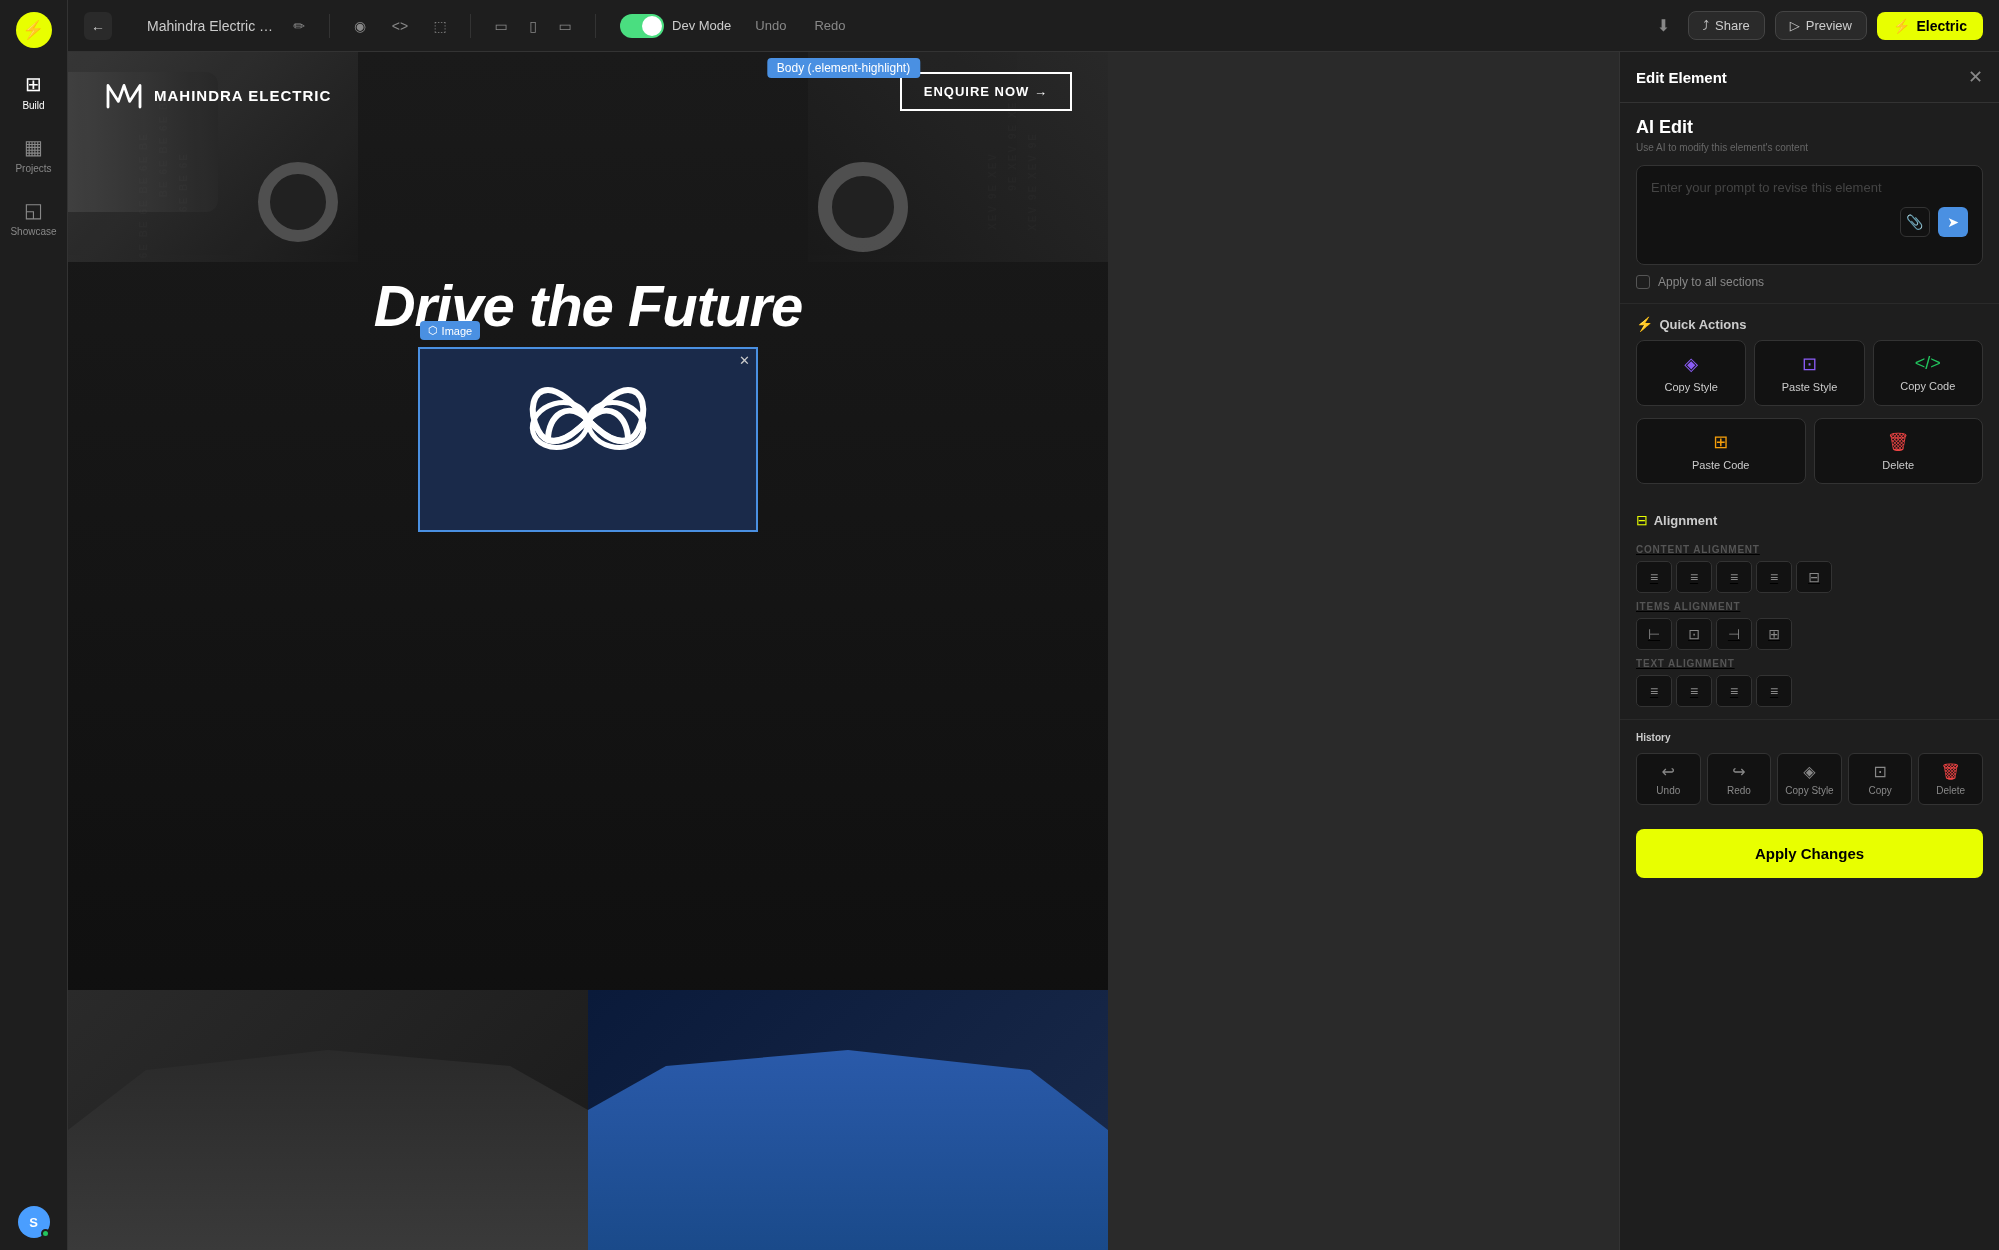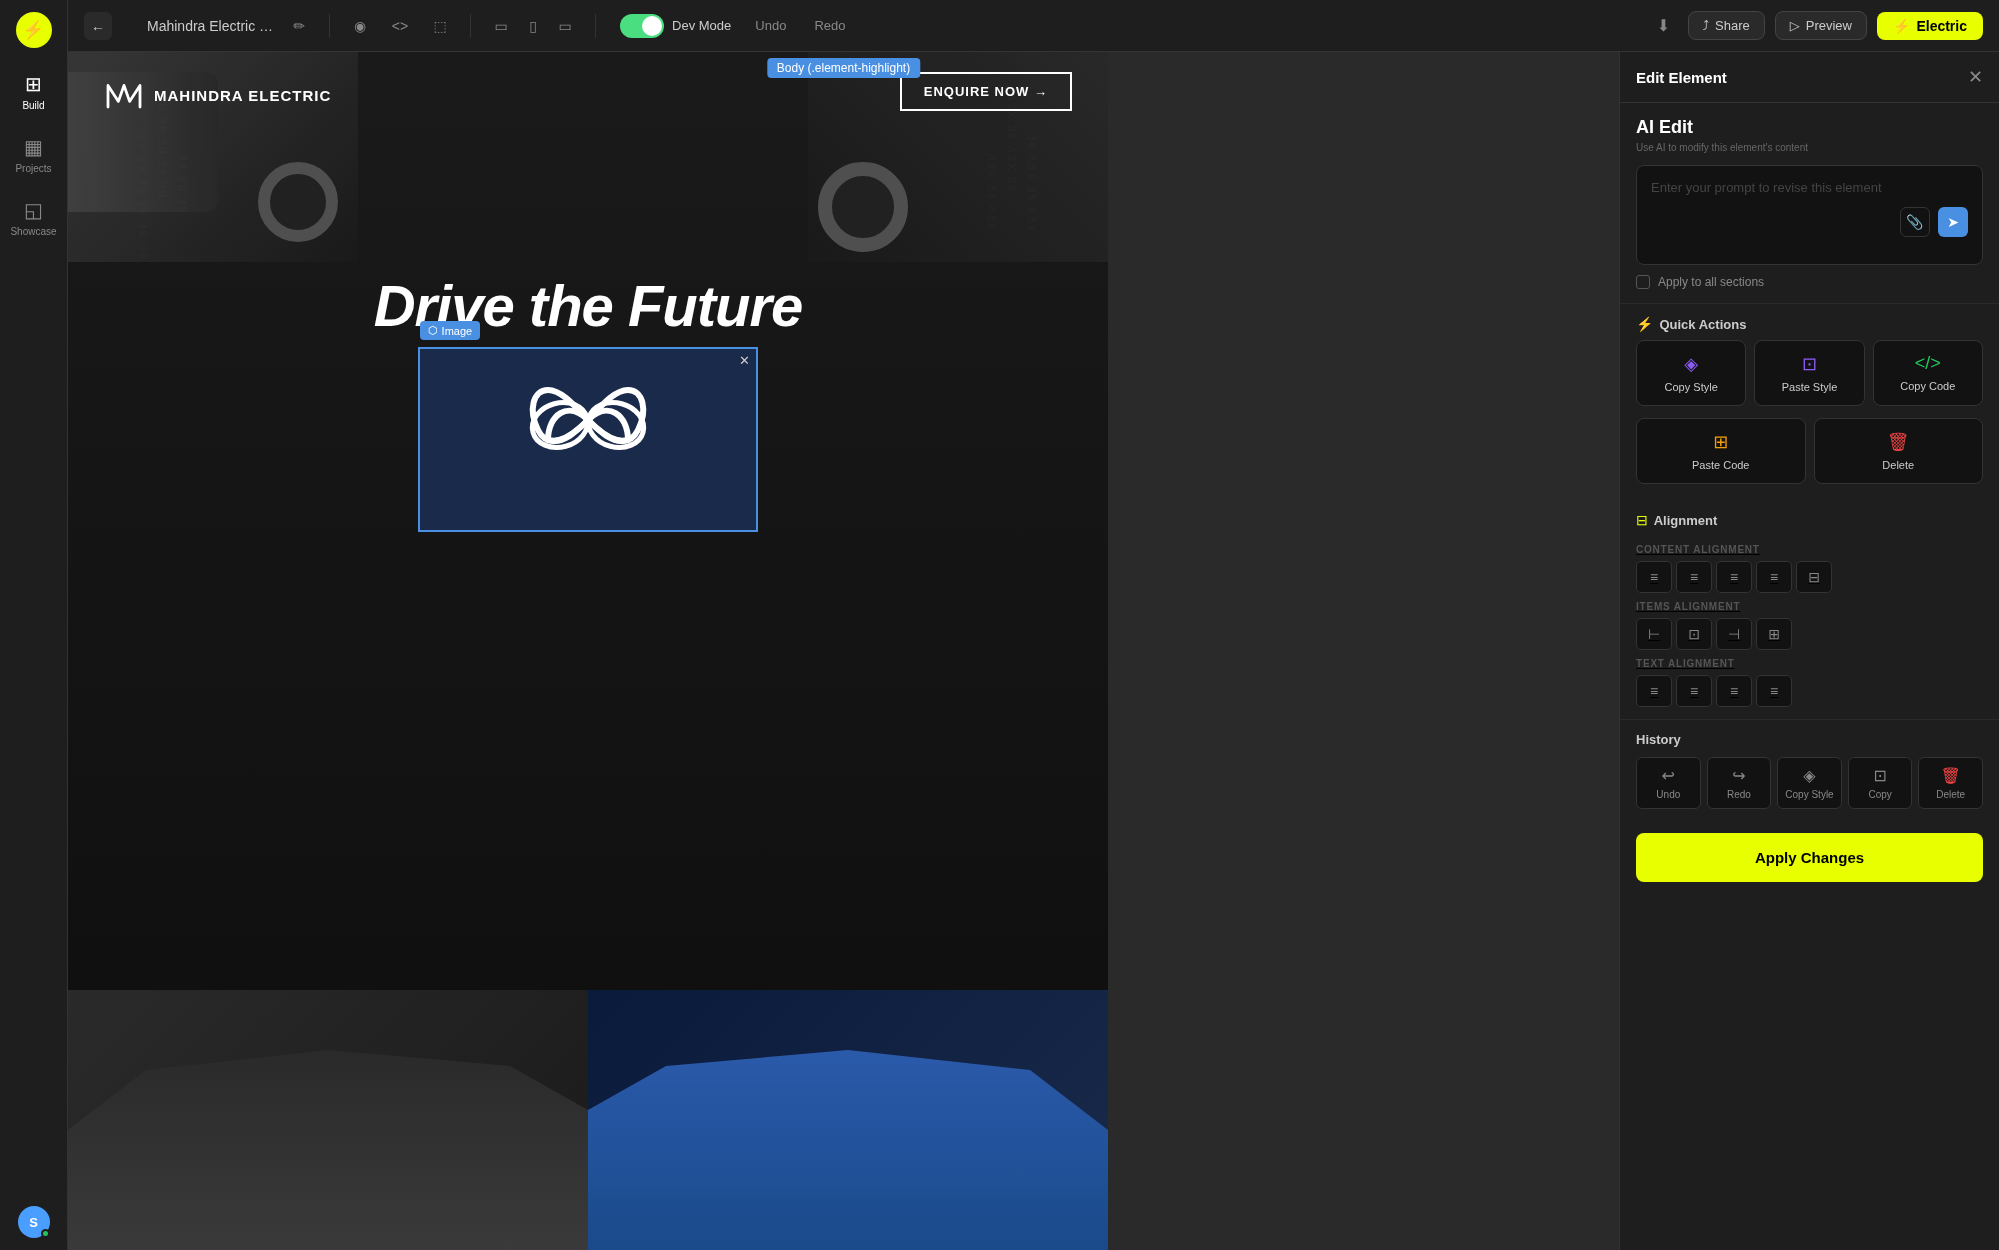--- a/index.html
+++ b/index.html
@@ -374,21 +374,21 @@
 
     
     .history-section {
       padding: 0 16px 12px;
       border-top: 1px solid #2a2a2a;
     }
     .history-header {
       display: flex; align-items: center; gap: 6px;
       padding: 12px 0 10px;
     }
-    .history-title { color: #ccc; font-size: 13px; font-weight: 600; }
+    .history-title { color: #ccc; font-size: 10px; font-weight: 600; }
     .history-actions-grid {
       display: grid; grid-template-columns: repeat(5, 1fr);
       gap: 6px;
     }
     .history-btn {
       background: #121212; border: 1px solid #333;
       border-radius: 6px; padding: 8px 4px;
       display: flex; flex-direction: column; align-items: center; gap: 4px;
       cursor: pointer; color: #888; font-size: 10px;
     }

